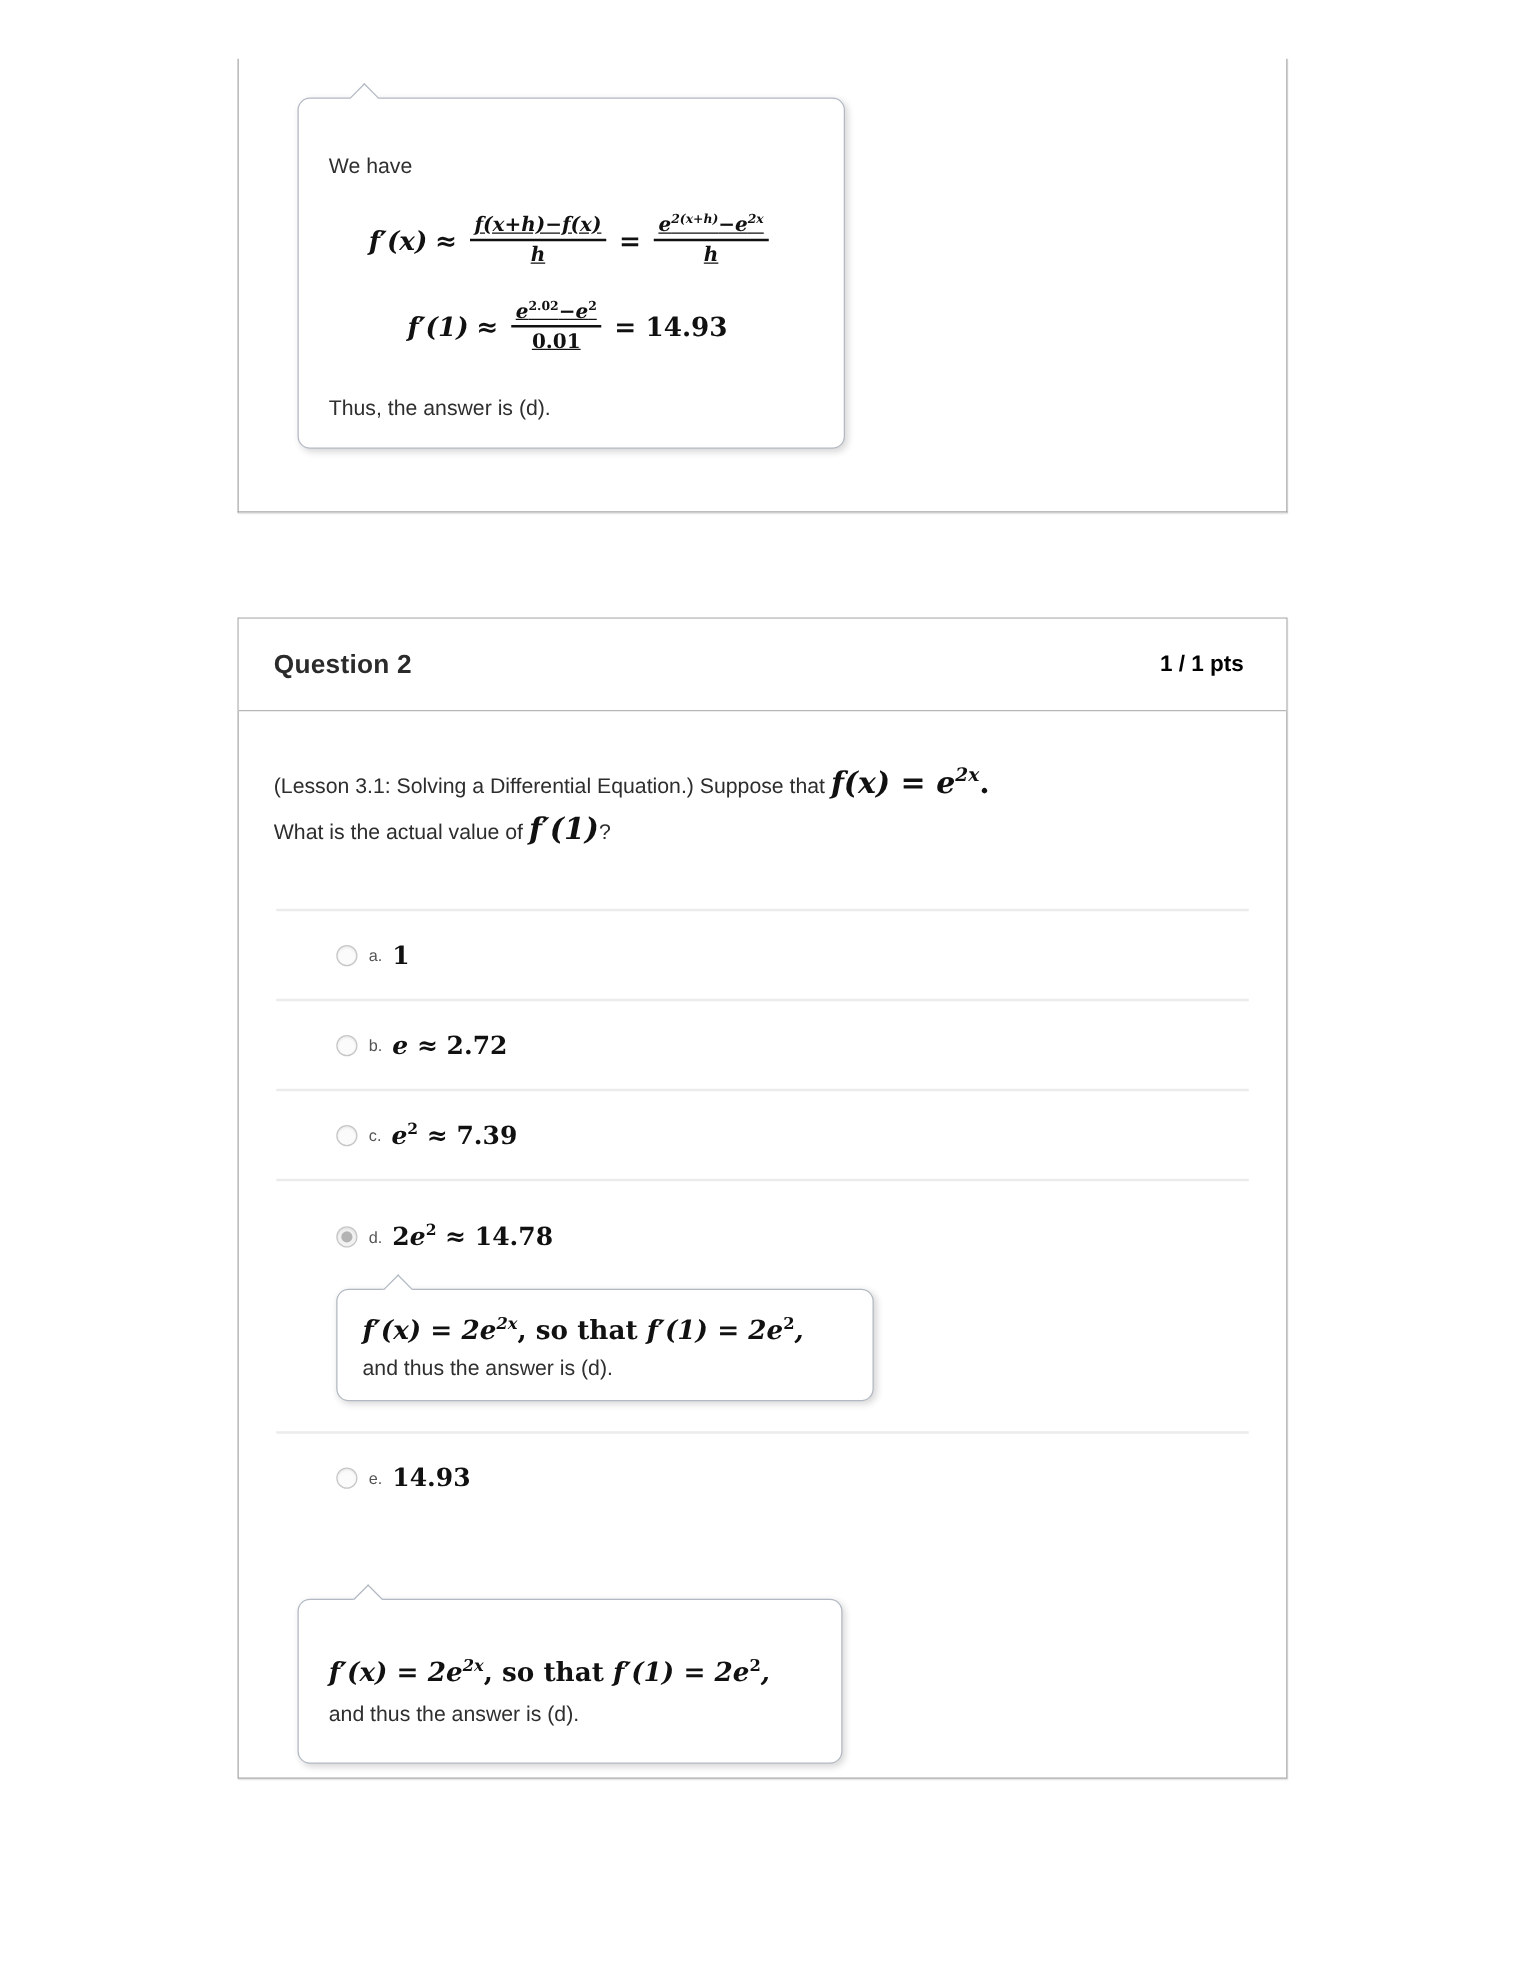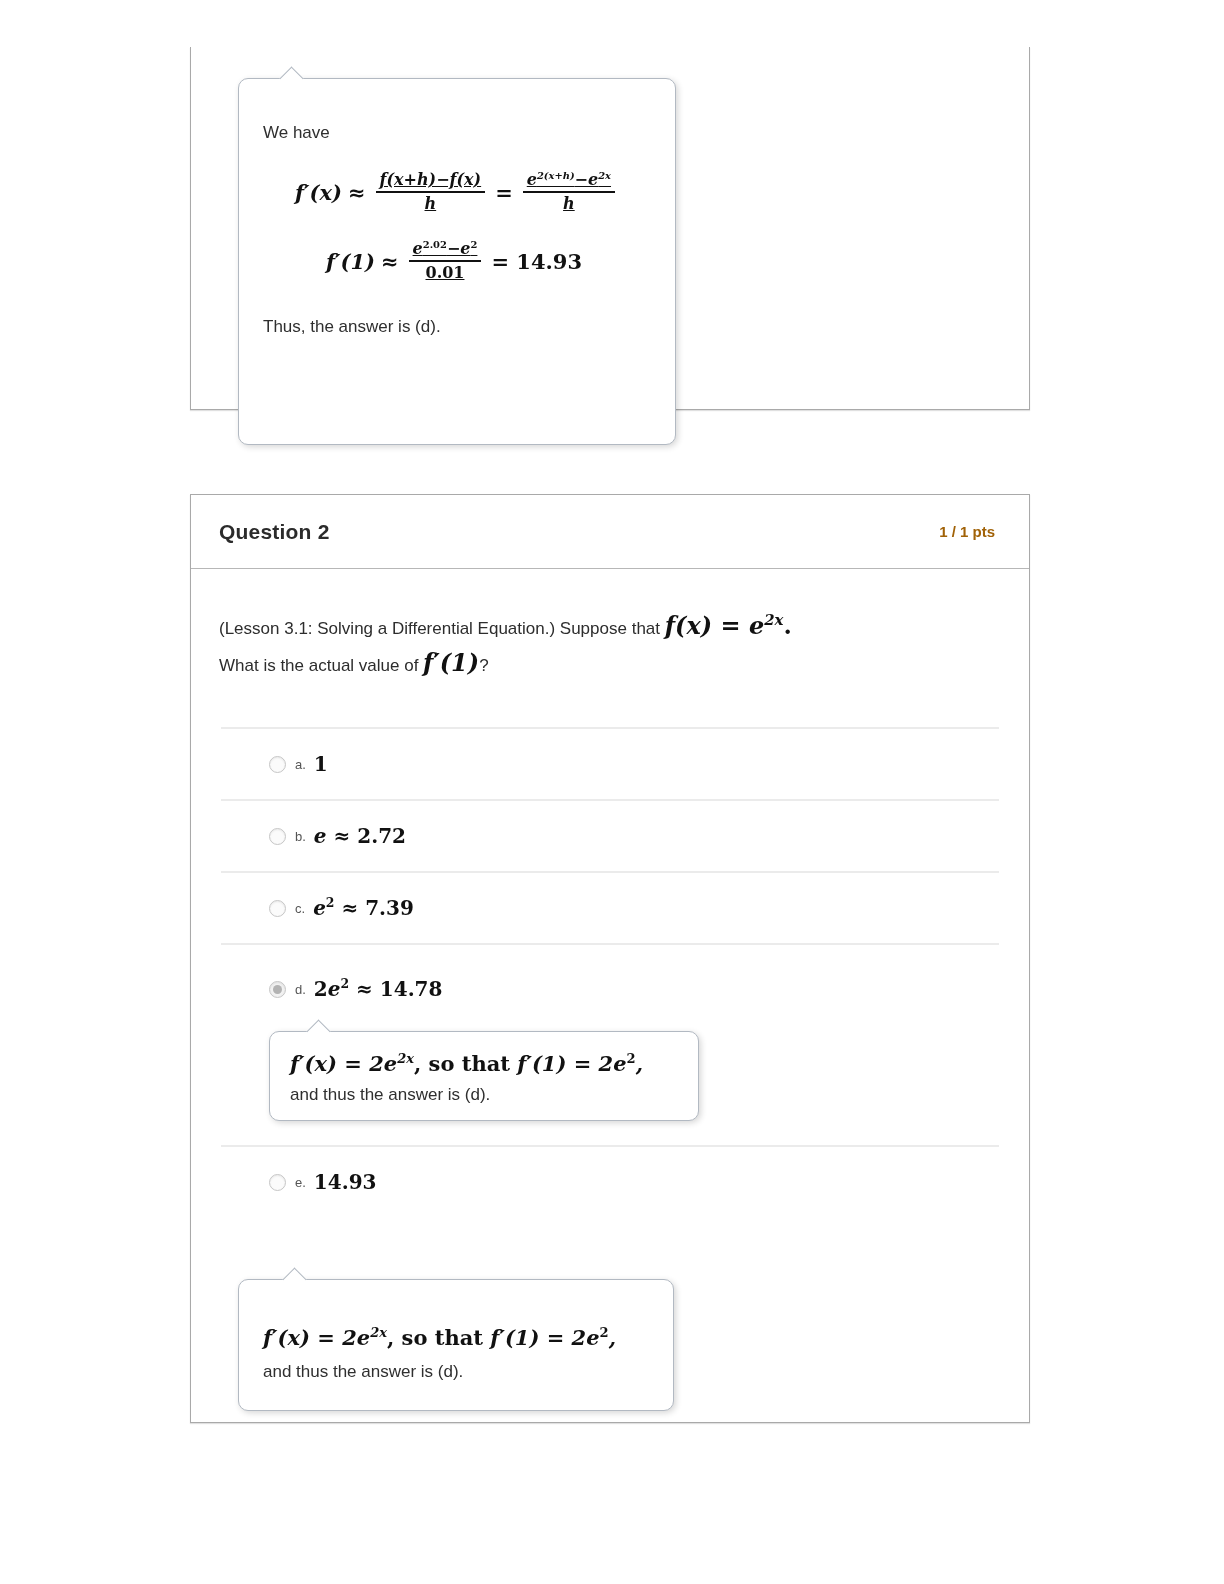--- a/index.html
+++ b/index.html
@@ -18,21 +18,21 @@
     box-shadow:0 1px 1px rgba(0,0,0,0.12);
   }
   #box-prev { top:47px; height:363px; border-top:none; }
   #box-q2   { top:494px; height:929px; }
 
   .q-header {
     height:74px; display:flex; align-items:center; justify-content:space-between;
     padding:0 34px 0 28px; border-bottom:1px solid #b7b7b7; background:#ffffff;
   }
   .q-title { font-size:21px; font-weight:bold; color:#2b2b2b; letter-spacing:0.2px; }
-  .q-pts   { font-size:15px; font-weight:bold; color:#a16207; }
+  .q-pts   { font-size:18px; font-weight:bold; color:#000000; }
 
   
   .bubble {
     position:relative; background:#ffffff;
     border:1px solid #b2b9c2; border-radius:10px;
     box-shadow:2px 2px 6px rgba(0,0,0,0.16);
   }
   .pointer {
     position:absolute; top:-9.5px; width:17px; height:17px; background:#ffffff;
     border-left:1px solid #b2b9c2; border-top:1px solid #b2b9c2;
@@ -46,21 +46,21 @@
   .mn { font-style:normal; }
   .mo { font-style:normal; padding:0 6px; }
   .mtext { font-style:normal; }
   sup.msup { font-size:62%; vertical-align:super; line-height:0; }
   .frac { display:inline-block; text-align:center; vertical-align:middle; font-size:16px; line-height:1.15; margin:0 4px;text-decoration:underline; }
   .frac .fnum { display:block; border-bottom:2px solid #111; padding:0 4px 2px; }
   .frac .fden { display:block; padding-top:2px; }
   .formula { font-size:21px; display:flex; align-items:center; }
 
   
-  #bubble-prev { margin:31px 0 0 47px; width:438px; height:367px; padding:42px 24px 20px; }
+  #bubble-prev { margin:31px 0 0 47px; width:438px; height:281px; padding:42px 24px 20px; }
   #bubble-prev .pointer { left:44px; }
   #bubble-prev .formula { margin:26px 0;justify-content:center; }
   #f2-line { margin:6px 0 0; }
   #thus-line { margin-top:32px; }
 
   
   .prompt { margin:40px 30px 0 28px; font-size:17px; line-height:34px; color:#2d2d2d; }
   .prompt .math { font-size:24px; }
 
   .options { margin-top:44px; }

